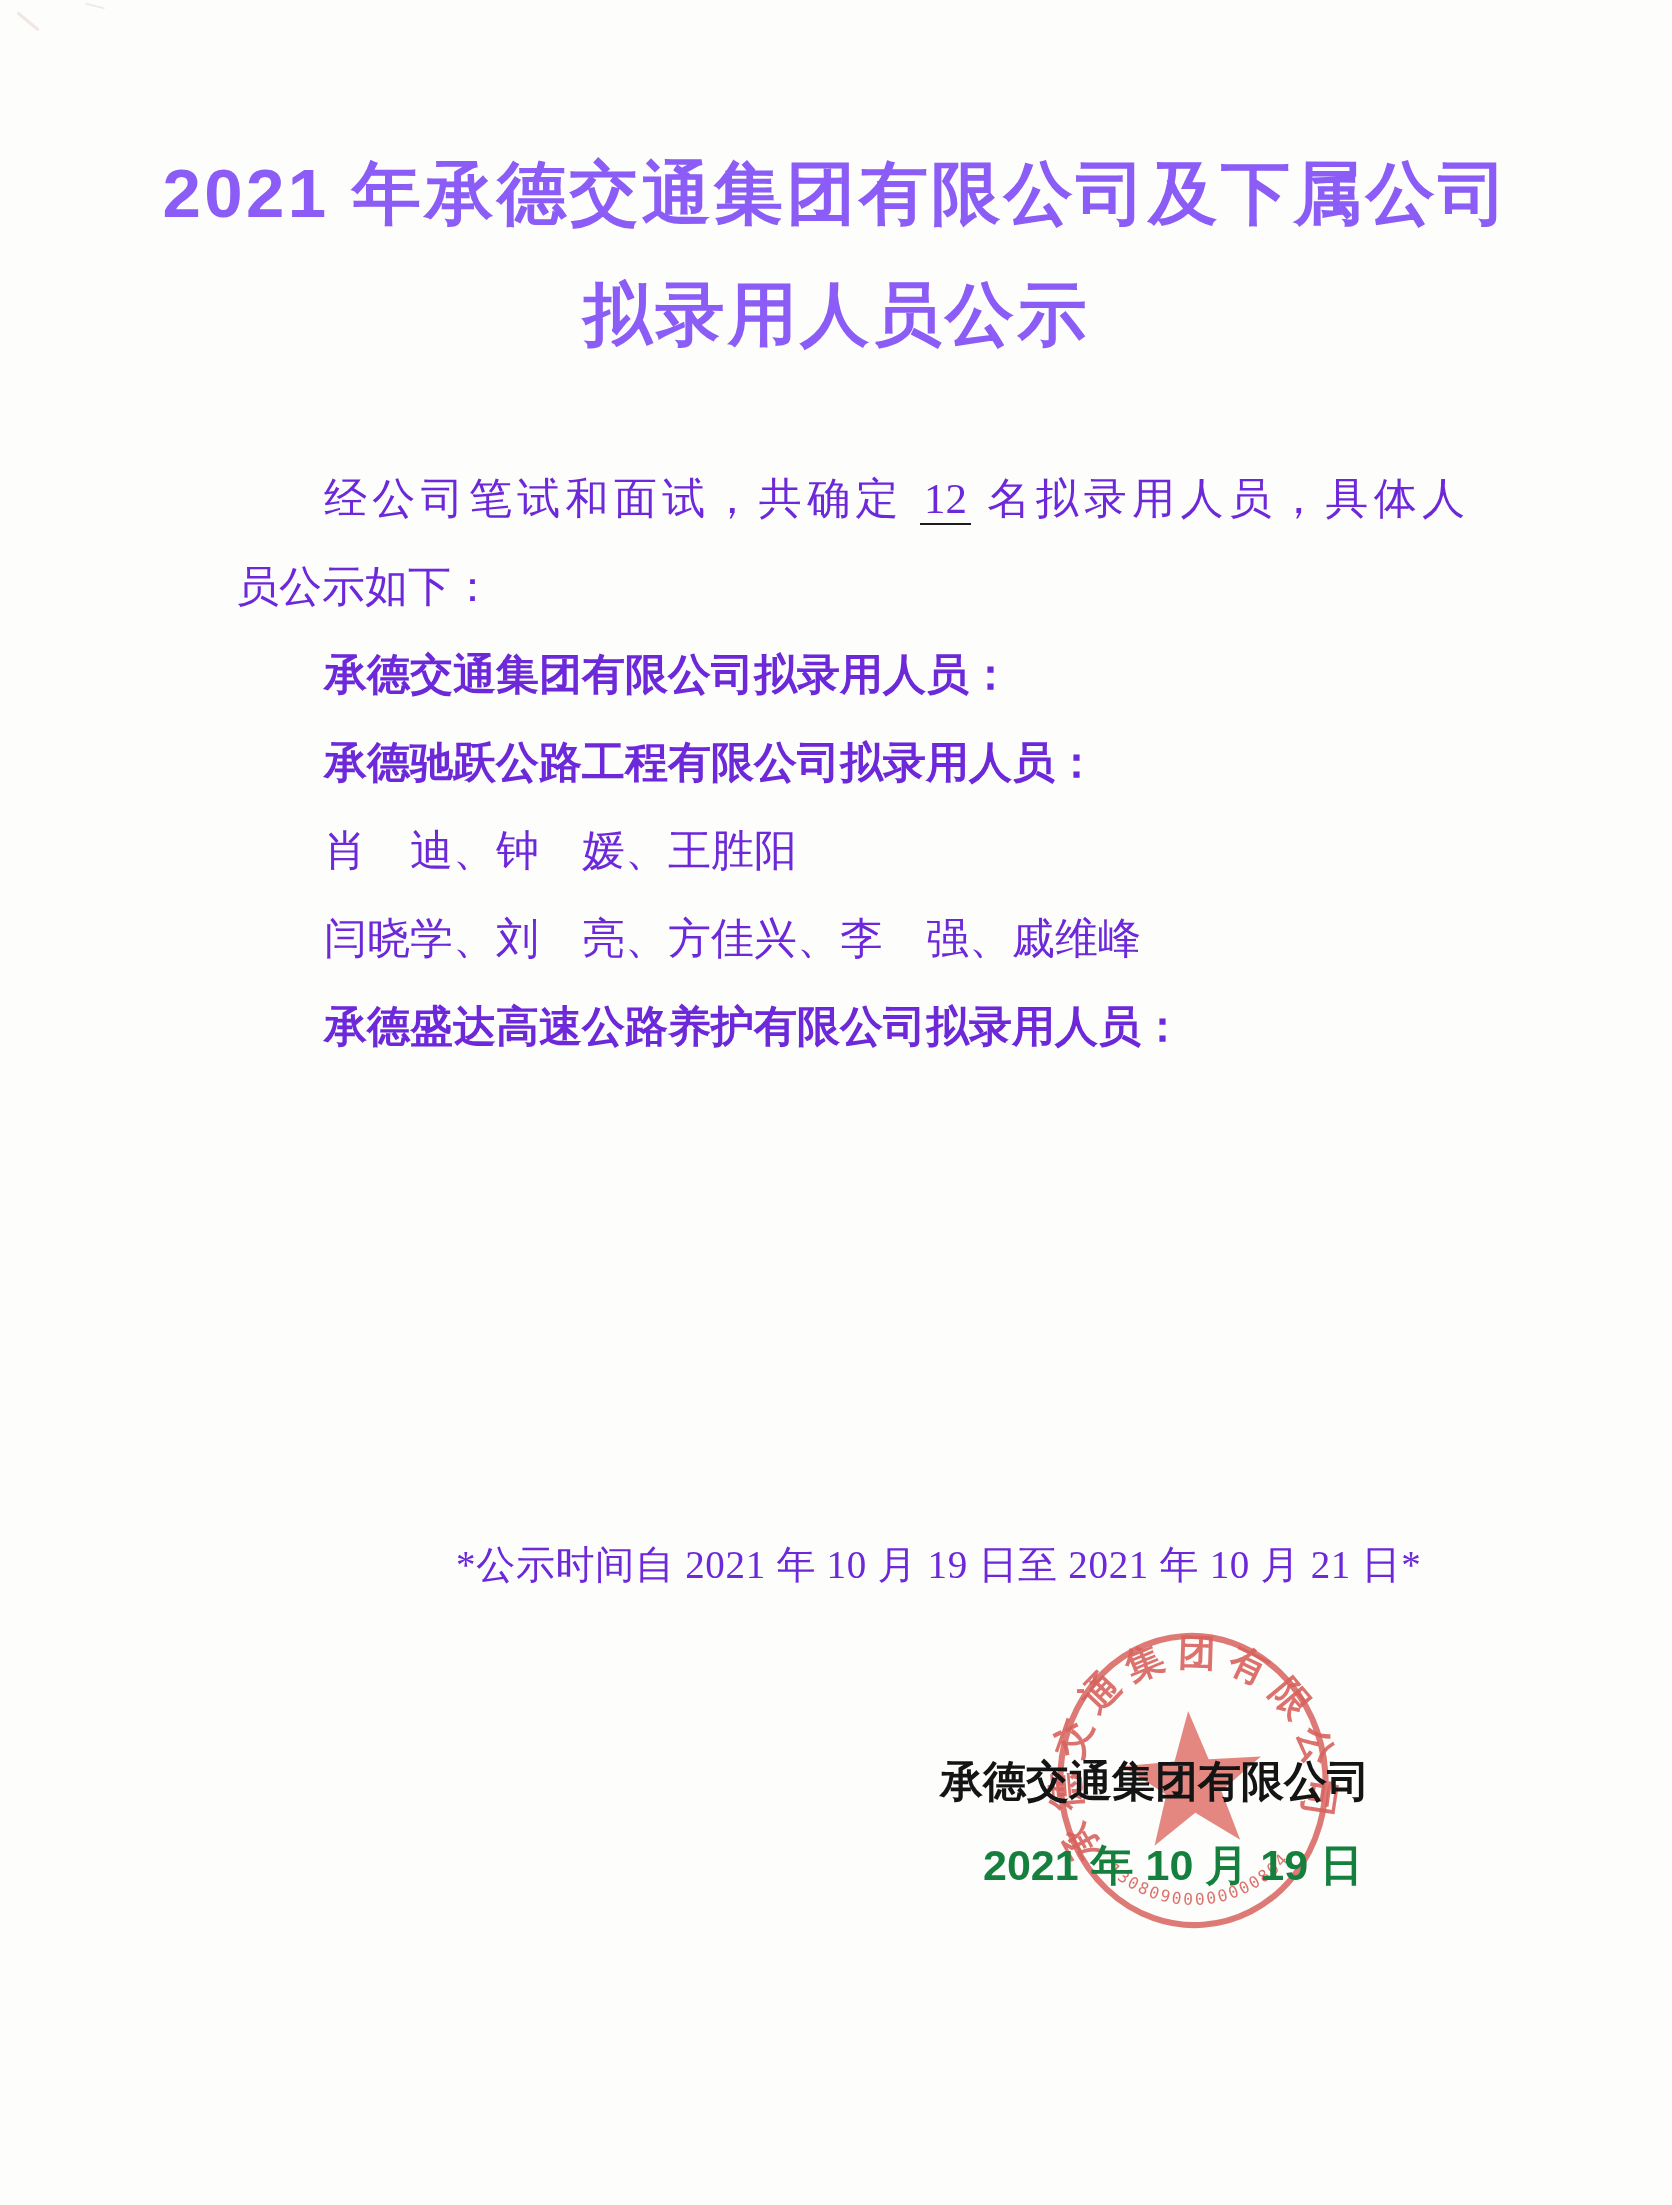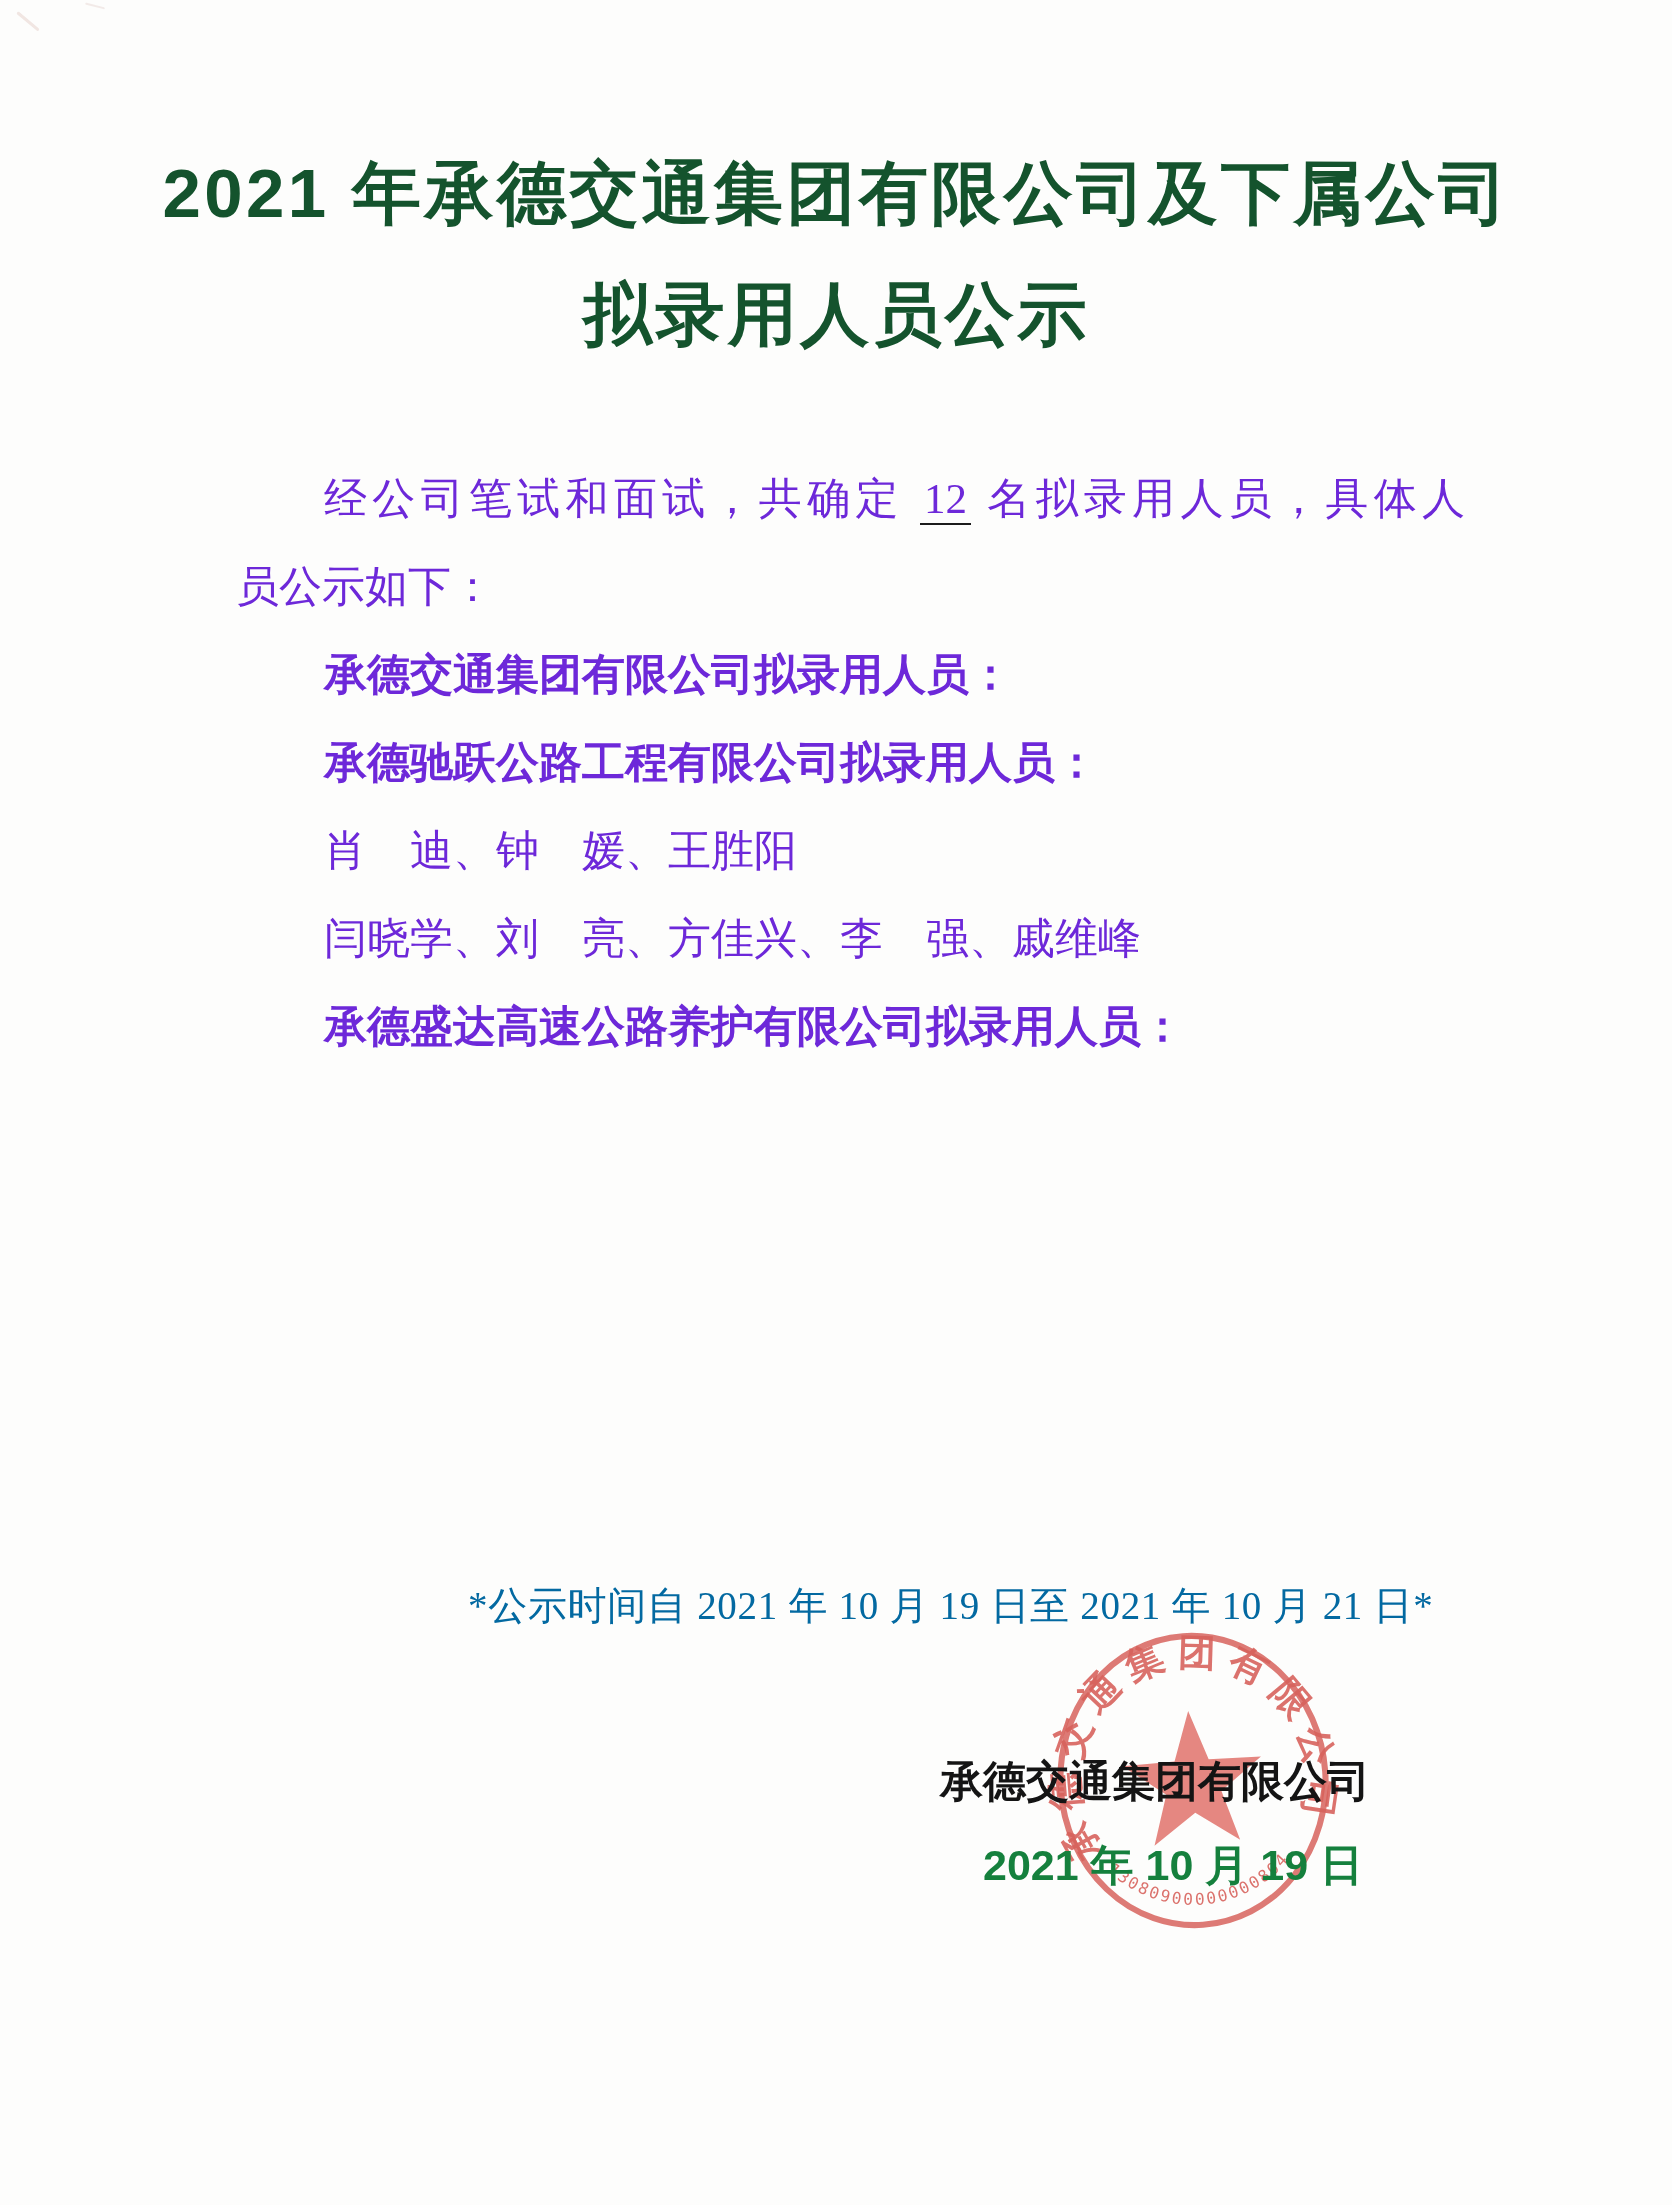--- a/index.html
+++ b/index.html
@@ -12,21 +12,21 @@
     color:#1b1b1b;
   }
   
   .title{
     position:absolute;left:0;width:100%;
     text-align:center;
     font-family:"Liberation Sans", sans-serif;
     font-weight:700;
     font-size:69px;
     letter-spacing:3.4px;
-    color:#14532d;
+    color:#8b5cf6;
     white-space:nowrap;
   }
   .title1{top:148px;}
   .title2{top:269px;}
   
   .body-block{
     position:absolute;
     left:236px;top:455px;width:1229px;
     font-size:43px;line-height:88px;
     color:#6d28d9;
@@ -42,26 +42,25 @@
     text-indent:88px;
   }
   .sec-heading{font-weight:700;}
   .count-underline{
     border-bottom:2.7px solid #1c1c1c;
     padding:0 4.1px 1.4px 4.1px;
   }
   
   .notice{
     position:absolute;
-    left:468px;top:1538px;
+    left:456px;top:1538px;
     font-size:39px;
     letter-spacing:0.7px;
-    color:#0369a1;
+    color:#6d28d9;
     white-space:nowrap;
-    margin-top:41px;
   }
   
   .signature{
     position:absolute;
     left:940px;top:1753px;
     font-family:"Liberation Sans", sans-serif;
     font-weight:700;
     font-size:43px;
     color:#141414;
     z-index:3;

